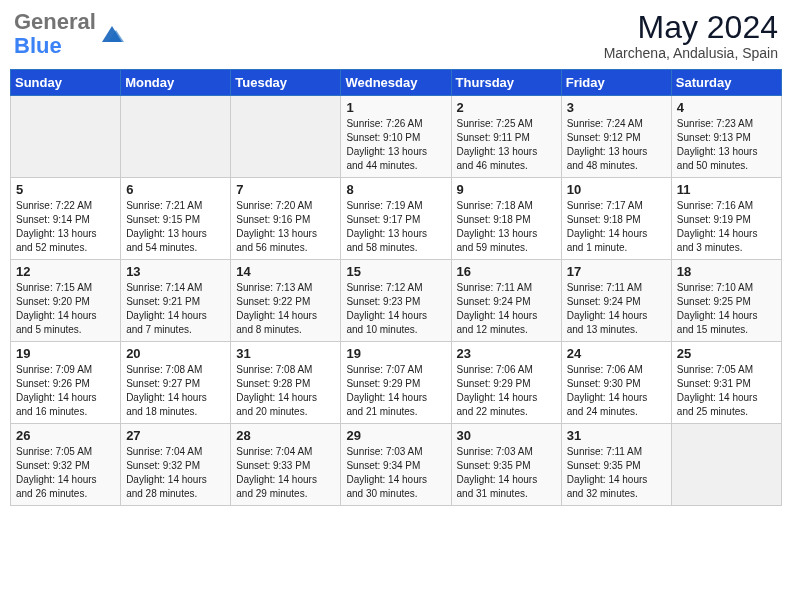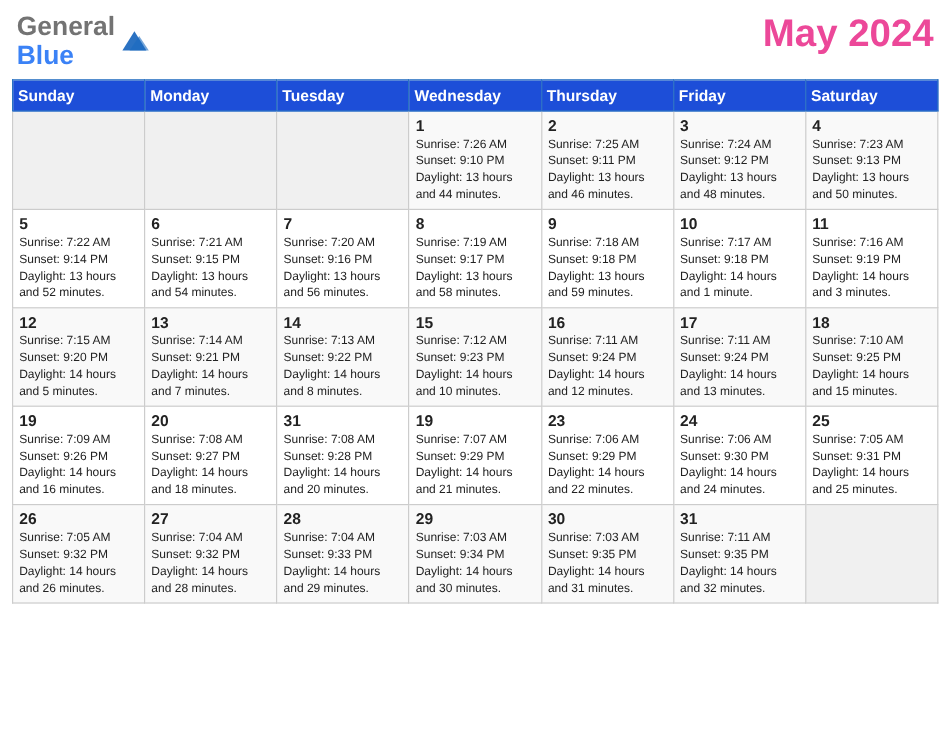--- a/index.html
+++ b/index.html
@@ -32,22 +32,22 @@
     .logo-icon {
       width: 28px;
       height: 28px;
       margin-left: 2px;
     }
     .title-block {
       text-align: right;
     }
     .month-year {
       font-size: 32px;
-      font-weight: bold;
-      color: #ec4899;
+      font-weight: normal;
+      color: #0f172a;
       line-height: 1.1;
     }
     .location {
       font-size: 14px;
       color: #444;
     }
     .calendar {
       width: 100%;
       border-collapse: collapse;
       border: 1px solid #bbb;
@@ -102,20 +102,21 @@
         <span class="logo-blue">Blue</span>
       </div>
     </div>
     <svg class="logo-icon" viewBox="0 0 28 28">
       <polygon points="4,22 14,6 24,22" fill="#2b72c2"></polygon>
       <polygon points="10,22 18,10 26,22" fill="#1a6bbf" opacity="0.6"></polygon>
     </svg>
   </div>
   <div class="title-block">
     <div class="month-year">May 2024</div>
+    <div class="location">Marchena, Andalusia, Spain</div>
   </div>
 </div>
 
 <table class="calendar">
   <thead>
     <tr>
     <th>Sunday</th>
         <th>Monday</th>
         <th>Tuesday</th>
         <th>Wednesday</th>

